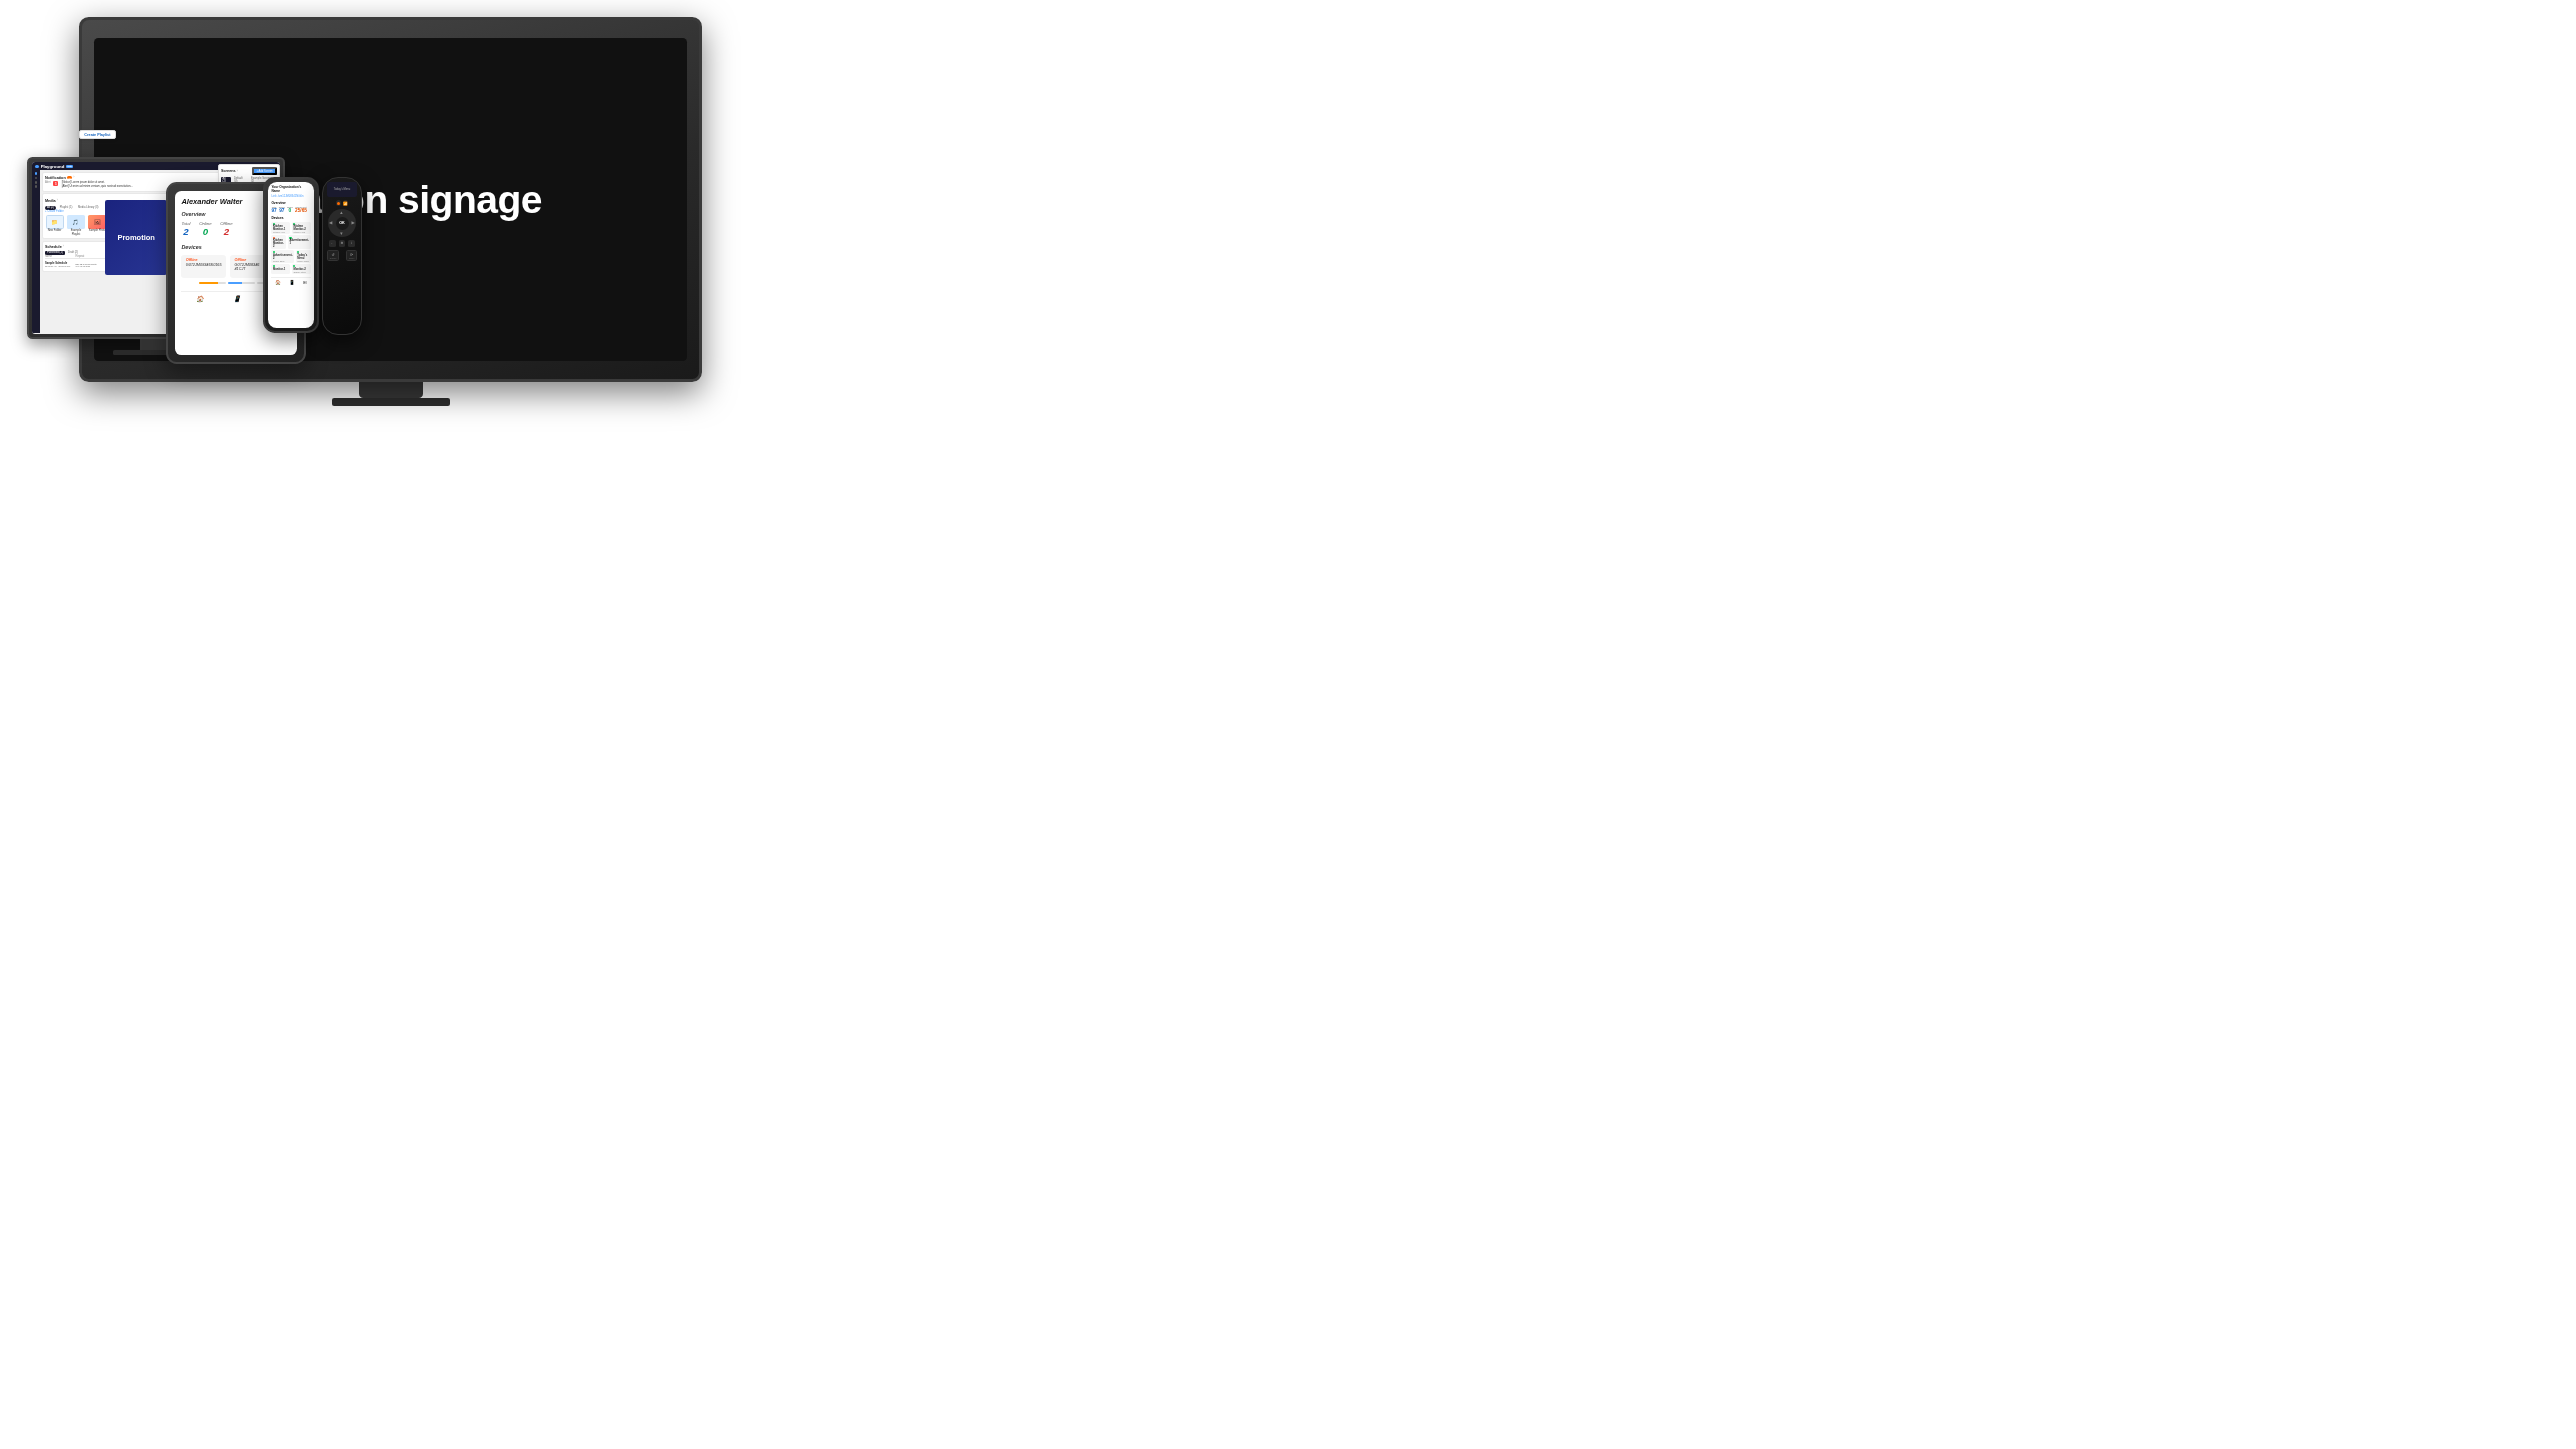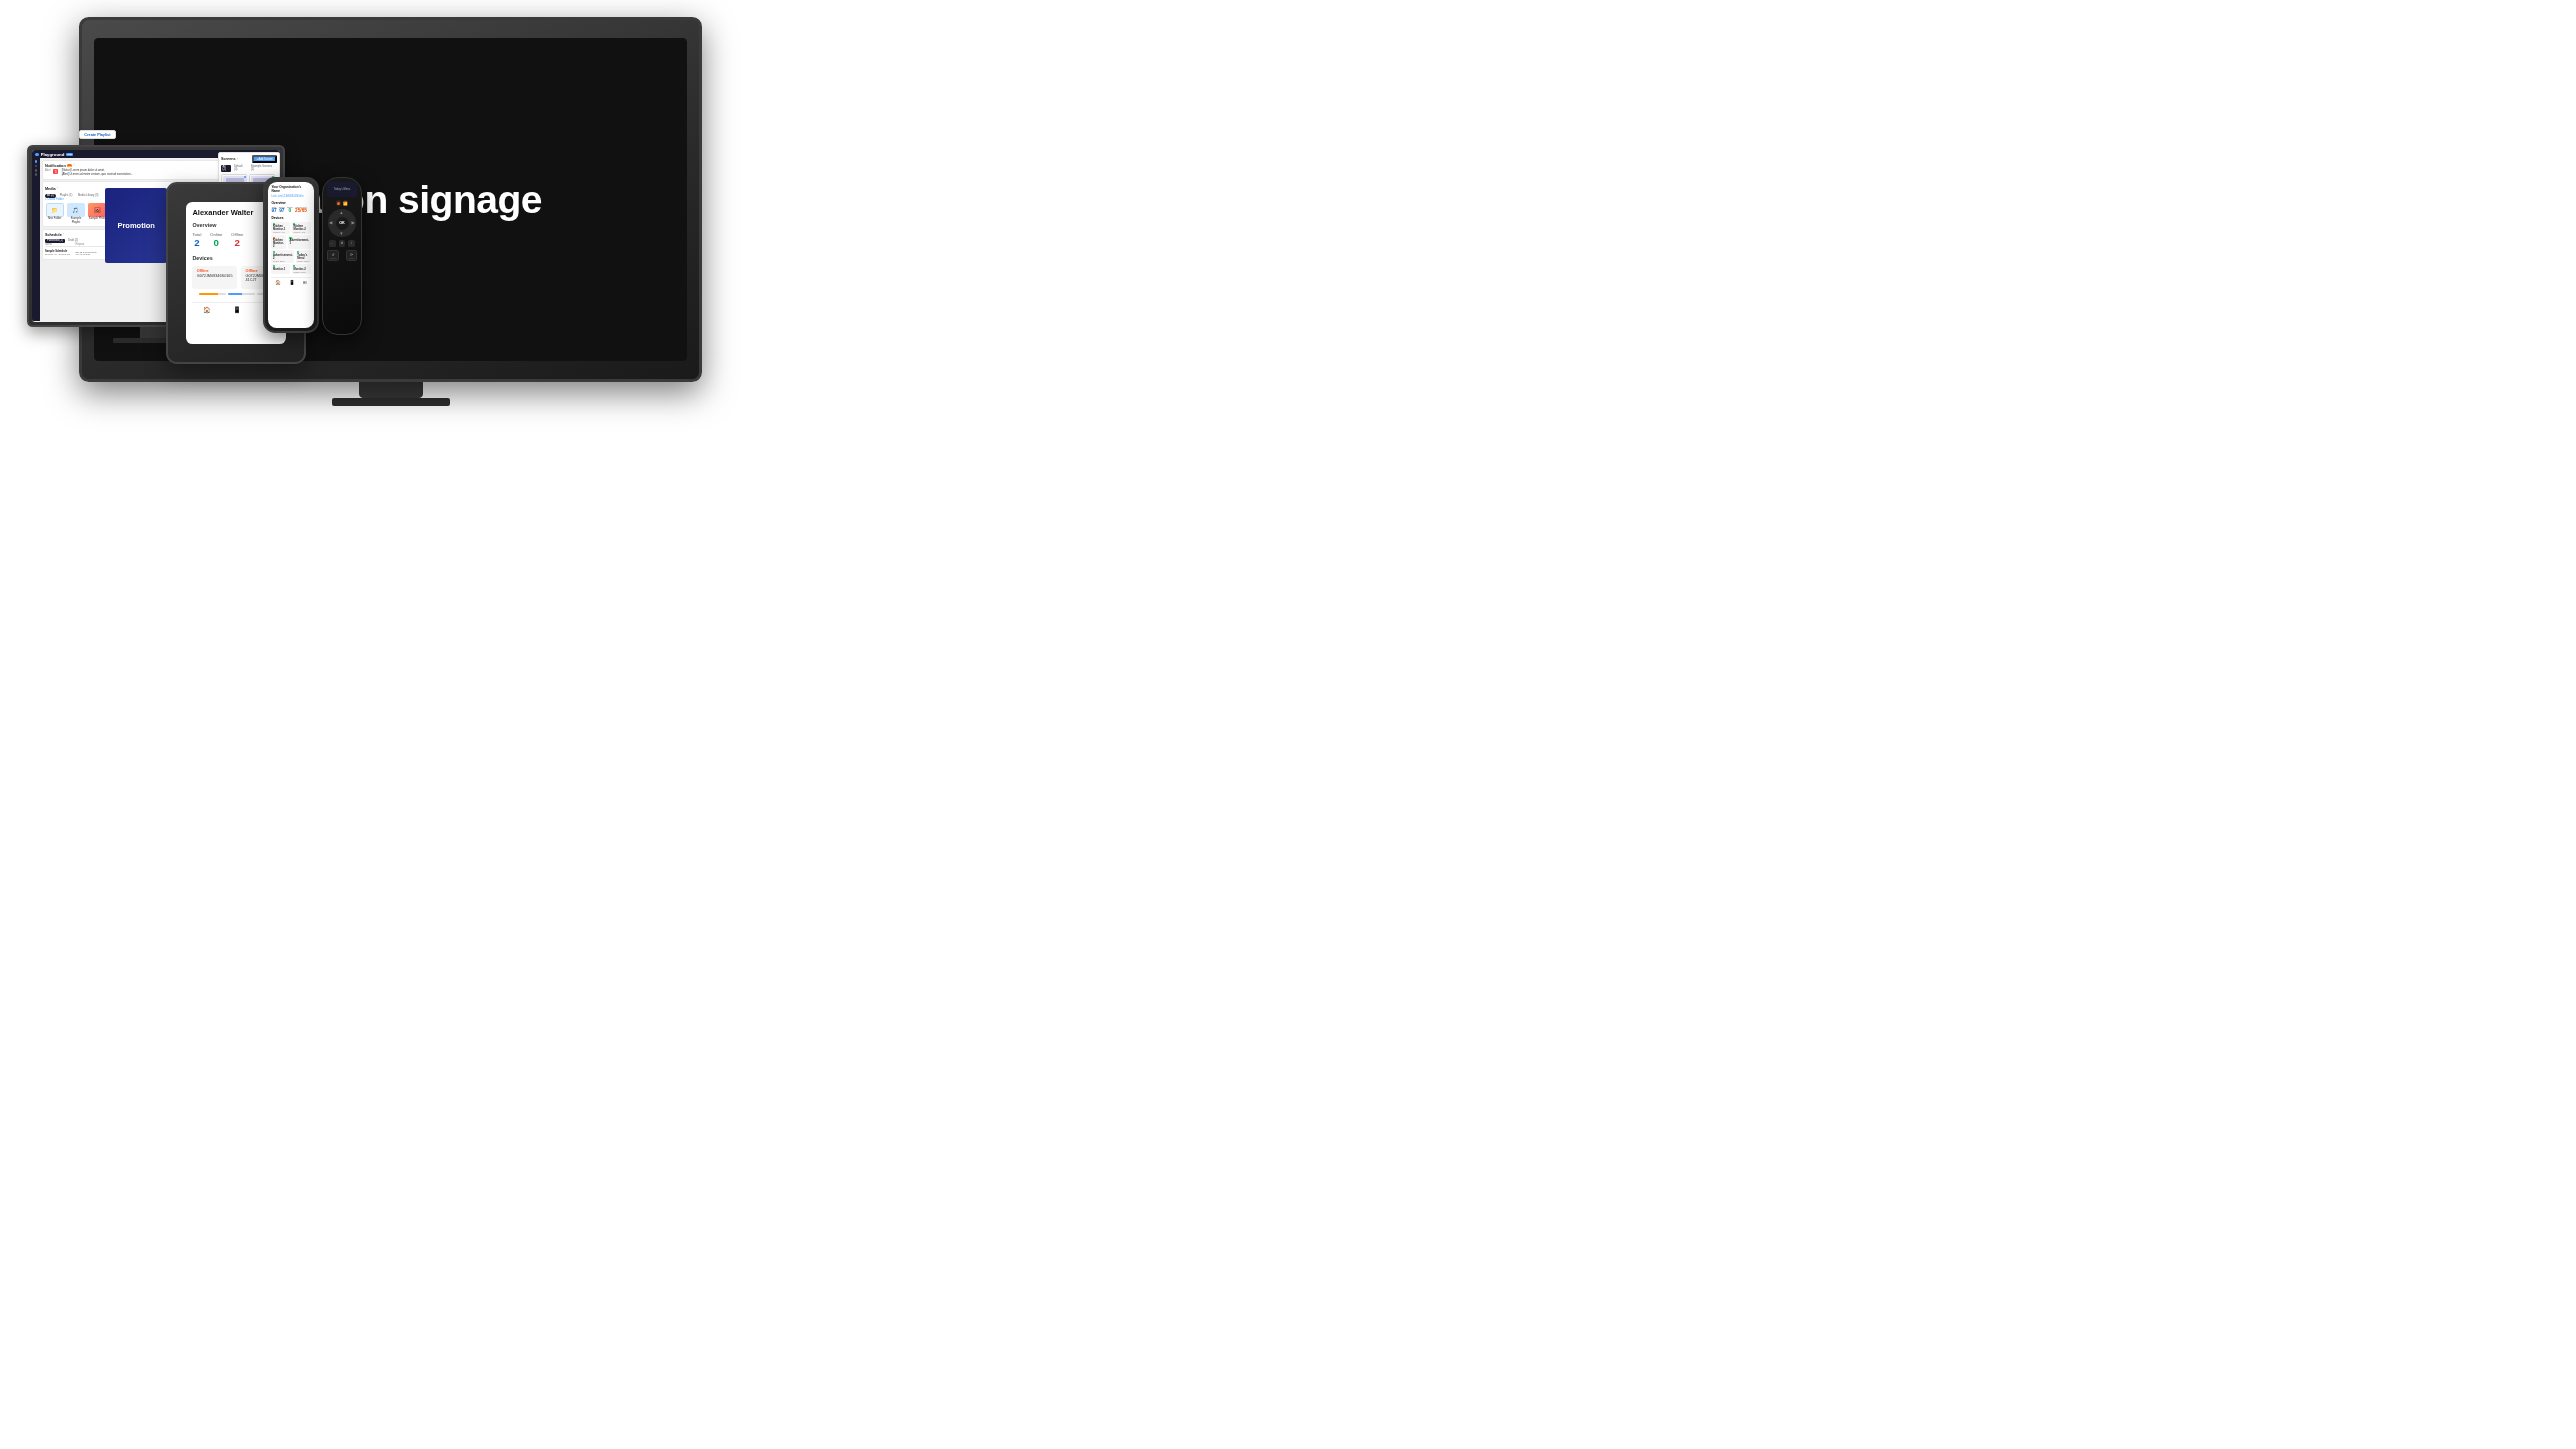--- a/index.html
+++ b/index.html
@@ -58,21 +58,21 @@
       width: 118px;
       height: 7.5px;
       background: #2e2e2e;
       margin: 0 auto;
       border-radius: 2.1px;
     }
 
     
     .monitor-container {
       position: absolute;
-      top: 145px;
+      top: 157px;
       left: 27px;
       width: 258px;
     }
     .monitor-body {
       width: 100%;
       height: 182px;
       background: linear-gradient(160deg, #3c3c3c 0%, #282828 100%);
       border-radius: 5.4px;
       border: 2.1px solid #444;
       padding: 3.2px;
@@ -492,22 +492,23 @@
       left: 166px;
       width: 140px;
       height: 182px;
     }
     .tablet-body {
       width: 100%;
       height: 100%;
       background: linear-gradient(160deg, #3a3a3a, #222);
       border-radius: 10.7px;
       border: 2.7px solid #444;
-      padding: 18px;
+      padding: 7px;
       box-shadow: 0 8px 21.5px rgba(0,0,0,0.4);
+      font-style: italic;
     }
     .tablet-screen {
       width: 100%;
       height: 100%;
       background: white;
       border-radius: 6.4px;
       overflow: hidden;
       padding: 6.4px;
     }
     .tablet-user-name {

